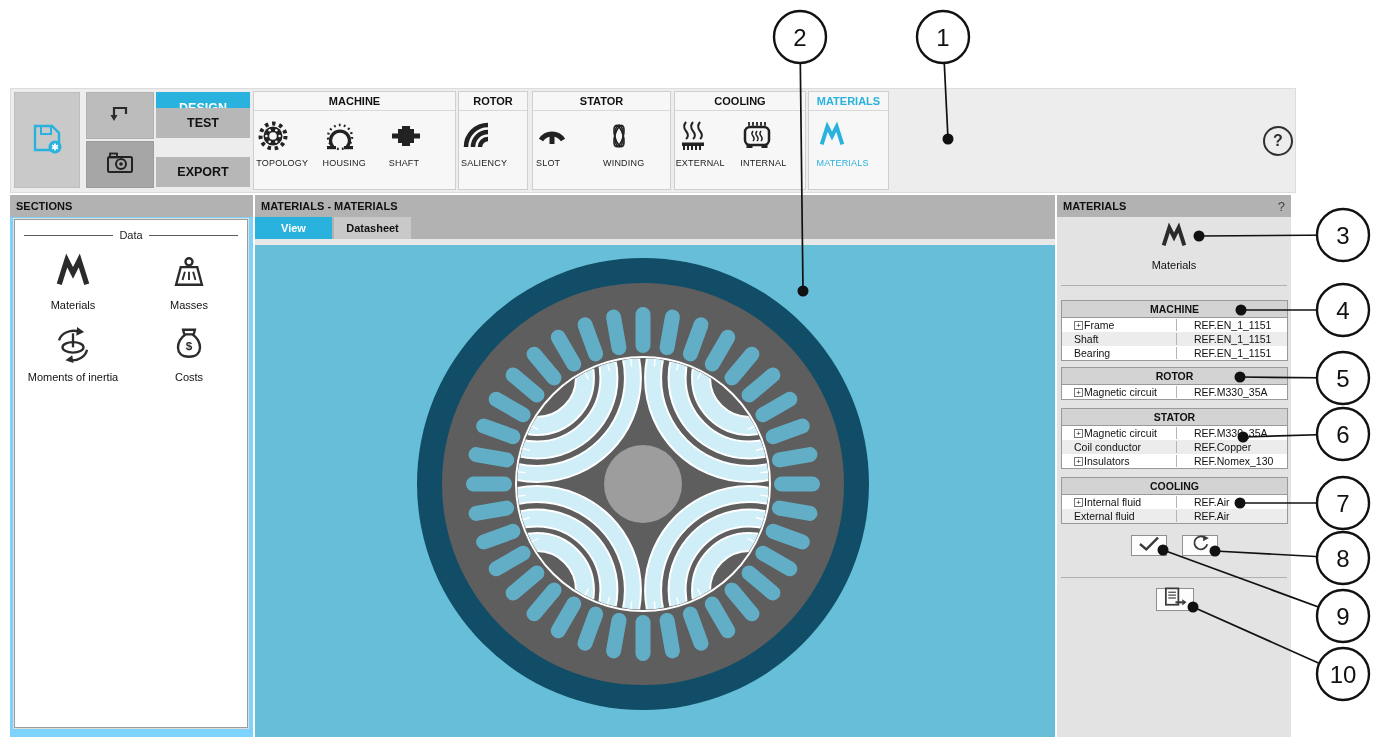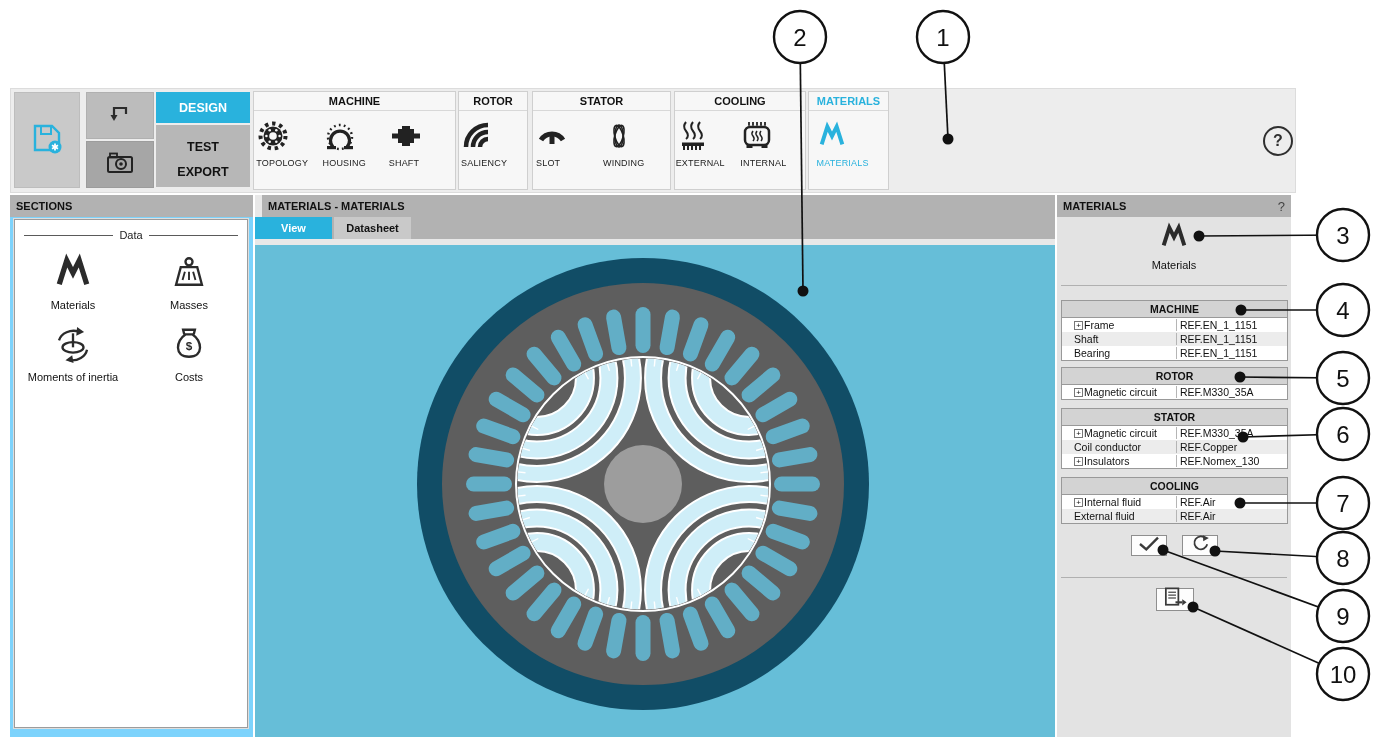--- a/index.html
+++ b/index.html
@@ -12,21 +12,21 @@
 
   
   .toolbar{position:absolute;left:10px;top:88px;width:1286px;height:105px;background:#ededed;border:1px solid #dcdcdc}
   .tile{position:absolute;display:flex;align-items:center;justify-content:center;cursor:pointer}
   .save-btn{left:3px;top:3px;width:66px;height:96px;background:#c9c9c9;border:1px solid #bdbdbd}
   .undo-btn{left:75px;top:3px;width:68px;height:47px;background:#bcbcbc;border:1px solid #b0b0b0}
   .cam-btn{left:75px;top:52px;width:68px;height:47px;background:#a6a6a6;border:1px solid #9c9c9c}
   .mode-tab{position:absolute;left:145px;width:94px;height:31px;display:flex;align-items:center;justify-content:center;
     font-weight:bold;font-size:12.5px;background:#b7b7b7;color:#111;cursor:pointer}
   .mode-tab.active{background:#29b2dd;color:#fff}
-  #tab-design{top:3px}#tab-test{top:36px;height:44px}#tab-export{top:68px;height:30px}
+  #tab-design{top:3px}#tab-test{top:19px;height:30px}#tab-export{top:68px;height:30px}
   .tgroup{position:absolute;top:2px;height:99px;background:#f7f7f7;border:1px solid #cfcfcf}
   .tg-machine{left:242px;width:203px}.tg-rotor{left:447px;width:70px}.tg-stator{left:521px;width:139px}
   .tg-cooling{left:663px;width:132px}.tg-materials{left:797px;width:81px}
   .tgroup-title{height:19px;line-height:19px;text-align:center;font-weight:bold;font-size:11px;border-bottom:1px solid #d8d8d8;color:#111}
   .titems{display:flex;justify-content:space-evenly;align-items:flex-start;padding-top:7px}
   .titem{display:flex;flex-direction:column;align-items:flex-start;width:64px;cursor:pointer}
   .ticon{height:36px;display:flex;align-items:center;justify-content:center}
   .tlabel{font-size:9px;color:#222;margin-top:4px;letter-spacing:.2px}
   .tg-materials .tgroup-title,.tg-materials .tlabel{color:#29b2dd}
   .help-btn{position:absolute;left:1252px;top:37px;width:30px;height:30px;border:2.5px solid #2f2f2f;border-radius:50%;
@@ -41,21 +41,21 @@
   .data-legend{display:flex;align-items:center;margin:9px 9px 0 9px;font-size:11px;color:#222}
   .leg-line{flex:1;height:1px;background:#5a5a5a}
   .leg-text{margin:0 6px}
   .sec-grid{display:flex;flex-wrap:wrap;margin-top:8px}
   .sec-item{width:50%;display:flex;flex-direction:column;align-items:center;margin-bottom:10px;cursor:pointer}
   .sicon{height:48px;display:flex;align-items:center;justify-content:center}
   .sec-label{font-size:11px;margin-top:2px;color:#111;text-align:center}
 
   
   .main{position:absolute;left:255px;top:195px;width:800px;height:542px;background:#e8e8e8}
-  .main-header{position:absolute;top:0;left:7px;right:0}
+  .main-header{position:absolute;top:0;left:0;right:0}
   .tabbar{position:absolute;top:22px;left:0;right:0;height:22px;background:#b2b2b2;display:flex}
   .tab{height:22px;display:flex;align-items:center;justify-content:center;font-weight:bold;font-size:11px;min-width:77px;padding:0 12px;cursor:pointer}
   .tab.active{background:#29b2dd;color:#fff}
   .tab.inactive{background:#c9c9c9;color:#111;margin-left:2px}
   .canvas{position:absolute;top:50px;left:0;right:0;bottom:0}
   #motor{width:100%;height:100%;display:block}
   .pole circle{fill:none}
 
   
   .rpanel{position:absolute;left:1057px;top:195px;width:234px;height:542px;background:#e3e3e3}
@@ -63,21 +63,21 @@
   .rp-help{font-weight:normal;font-size:13px;color:#444;cursor:pointer}
   .rp-icon-block{position:absolute;top:27px;left:0;right:0;display:flex;flex-direction:column;align-items:center}
   .rp-icon-label{font-size:11px;margin-top:3px;color:#111}
   .rp-div{position:absolute;left:4px;right:4px;height:1px;background:#b0b0b0}
   .rtable{position:absolute;left:4px;width:227px;border:1px solid #999;background:#fff;font-size:10.5px}
   .rt-head{height:17px;line-height:16px;background:#d3d3d3;text-align:center;font-weight:bold;border-bottom:1px solid #999}
   .rt-row{height:14px;display:flex;align-items:center;cursor:pointer}
   .rt-row.alt{background:#ececec}
   .rt-label{flex:0 0 114px;display:flex;align-items:center;padding-left:12px;white-space:nowrap;overflow:hidden}
   .rt-label.indent{padding-left:12px}
-  .rt-value{flex:1;border-left:1px solid #b5b5b5;padding-left:3px;white-space:nowrap;overflow:hidden}
+  .rt-value{flex:1;border-left:1px solid #b5b5b5;padding-left:17px;white-space:nowrap;overflow:hidden}
   .expander{width:9px;height:9px;border:1px solid #777;background:#fff;font-size:8px;line-height:7px;text-align:center;margin-right:1px;flex:0 0 auto}
   .expander::before{content:"+"}
   #t-machine{top:105px}#t-rotor{top:172px}#t-stator{top:213px}#t-cooling{top:282px}
   .rp-btn{position:absolute;background:#fdfdfd;border:1px solid #8f8f8f;display:flex;align-items:center;justify-content:center;cursor:pointer}
   #btn-apply{left:74px;top:340px;width:36px;height:21px}
   #btn-restore{left:125px;top:340px;width:36px;height:21px}
   #btn-export{left:99px;top:393px;width:38px;height:23px}
 
   
   .overlay{position:absolute;left:0;top:0;width:1386px;height:749px;pointer-events:none}

